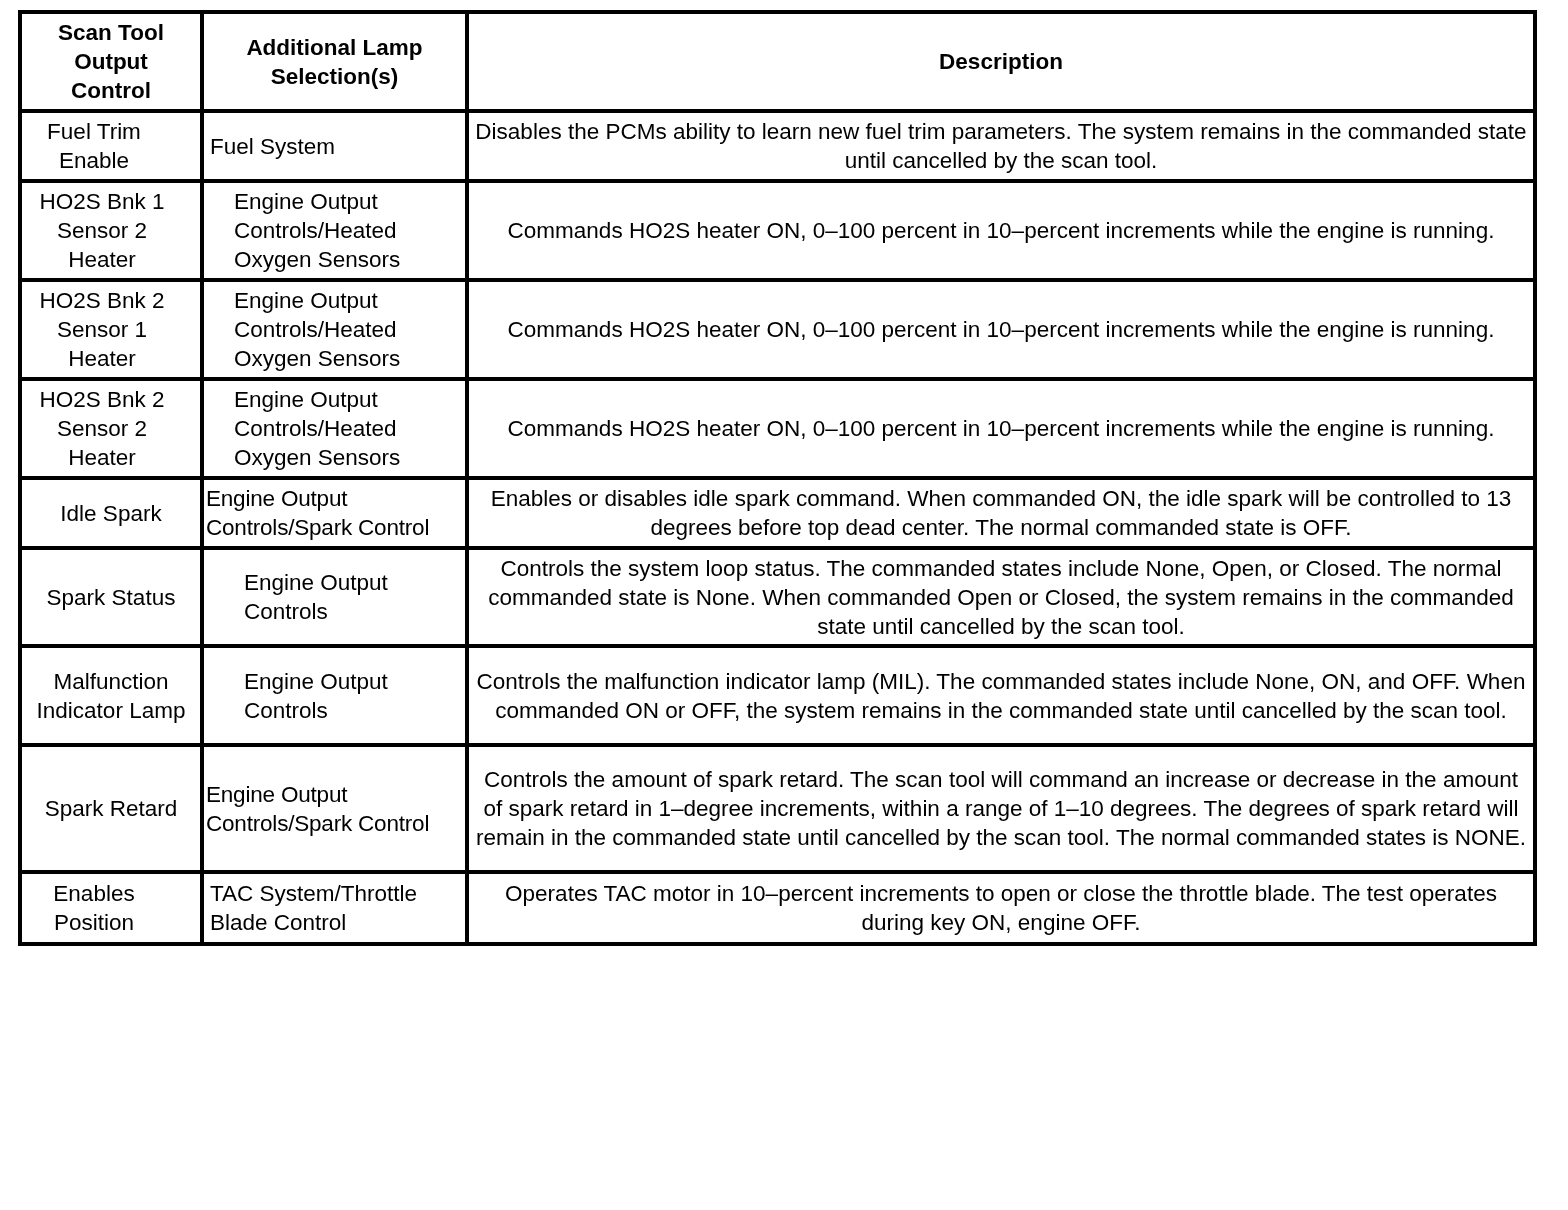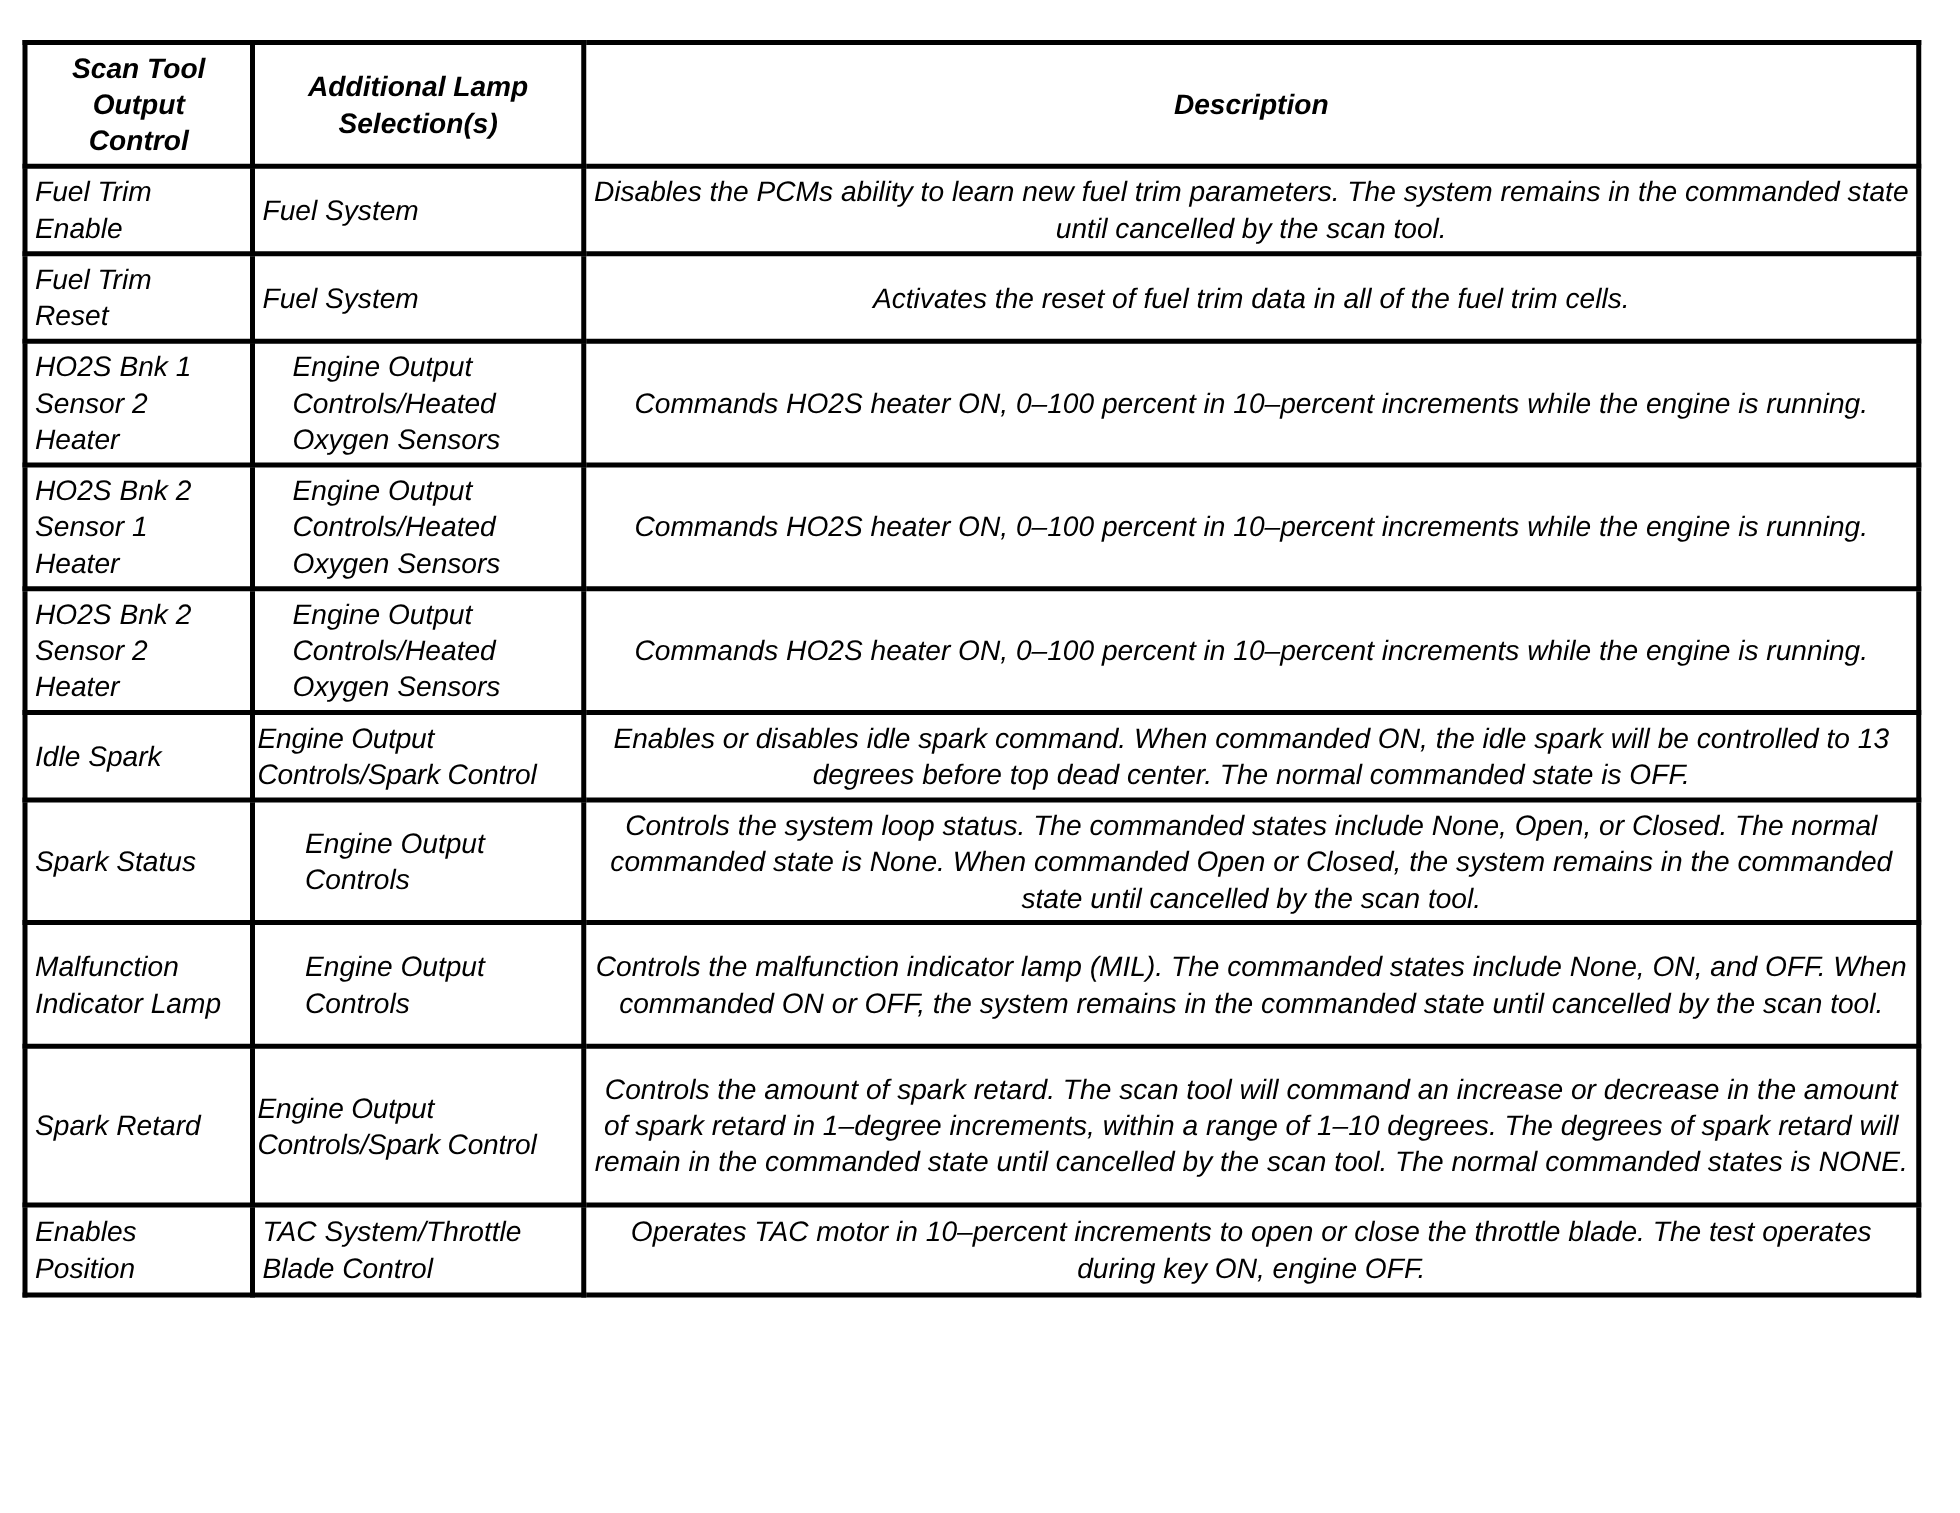--- a/index.html
+++ b/index.html
@@ -1,28 +1,28 @@
 <!DOCTYPE html>
 <html><head>
 <meta charset="utf-8">
 <style>
   html, body { margin: 0; padding: 0; background: #ffffff; }
   body { width: 1568px; height: 1210px; position: relative; overflow: hidden;
          font-family: "Liberation Sans", "DejaVu Sans", sans-serif; color: #000; }
   table.scan {
-    position: absolute; left: 18px; top: 32px;
-    width: 1515px; border-collapse: collapse; table-layout: fixed; font-style: italic;
+    position: absolute; left: 18px; top: 10px;
+    width: 1515px; border-collapse: collapse; table-layout: fixed;
   }
   table.scan td, table.scan th {
     border: 4px solid #000; padding: 0 6px; vertical-align: middle;
     font-size: 22.5px; line-height: 29px; font-weight: normal;
   }
   table.scan th { font-weight: bold; text-align: center; }
   th.desc-h { vertical-align: bottom; padding-bottom: 3px; }
-  td.c1 { text-align: left; padding-left: 6px; }
+  td.c1 { text-align: center; padding-left: 6px; }
   td.c2 { padding: 0 4px; }
   td.c3 { text-align: center; vertical-align: top; padding-top: 5px; }
   td.c3.mid { vertical-align: middle; padding-top: 0; }
   col.w1 { width: 182px; }
   col.w2 { width: 265px; }
   col.w3 { width: 1068px; }
 </style>
 </head>
 <body>
 
@@ -37,25 +37,20 @@
       <th style="padding:0 14px">Scan Tool Output Control</th>
       <th style="padding:0 28px">Additional Lamp Selection(s)</th>
       <th class="desc-h">Description</th>
     </tr>
   </thead>
   <tbody>
     <tr style="height:70px">
       <td class="c1" style="padding-right:40px">Fuel Trim Enable</td>
       <td class="c2">Fuel System</td>
       <td class="c3">Disables the PCMs ability to learn new fuel trim parameters. The system remains in the commanded state until cancelled by the scan tool.</td>
-    </tr>
-    <tr style="height:70px">
-      <td class="c1" style="padding-right:40px">Fuel Trim Reset</td>
-      <td class="c2">Fuel System</td>
-      <td class="c3">Activates the reset of fuel trim data in all of the fuel trim cells.</td>
     </tr>
     <tr style="height:99px">
       <td class="c1" style="padding-right:24px">HO2S Bnk 1 Sensor 2 Heater</td>
       <td class="c2" style="padding:0 30px">Engine Output Controls/Heated Oxygen Sensors</td>
       <td class="c3 mid">Commands HO2S heater ON, 0–100 percent in 10–percent increments while the engine is running.</td>
     </tr>
     <tr style="height:99px">
       <td class="c1" style="padding-right:24px">HO2S Bnk 2 Sensor 1 Heater</td>
       <td class="c2" style="padding:0 30px">Engine Output Controls/Heated Oxygen Sensors</td>
       <td class="c3 mid">Commands HO2S heater ON, 0–100 percent in 10–percent increments while the engine is running.</td>

